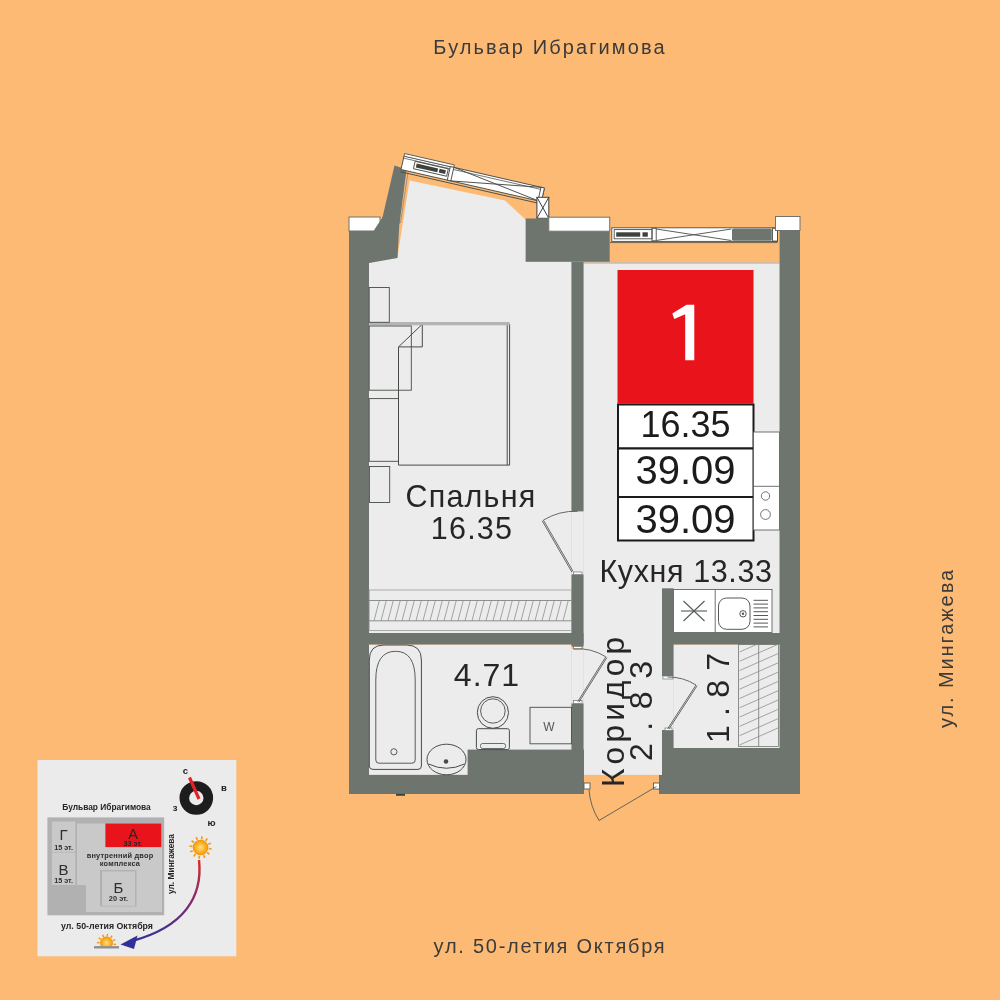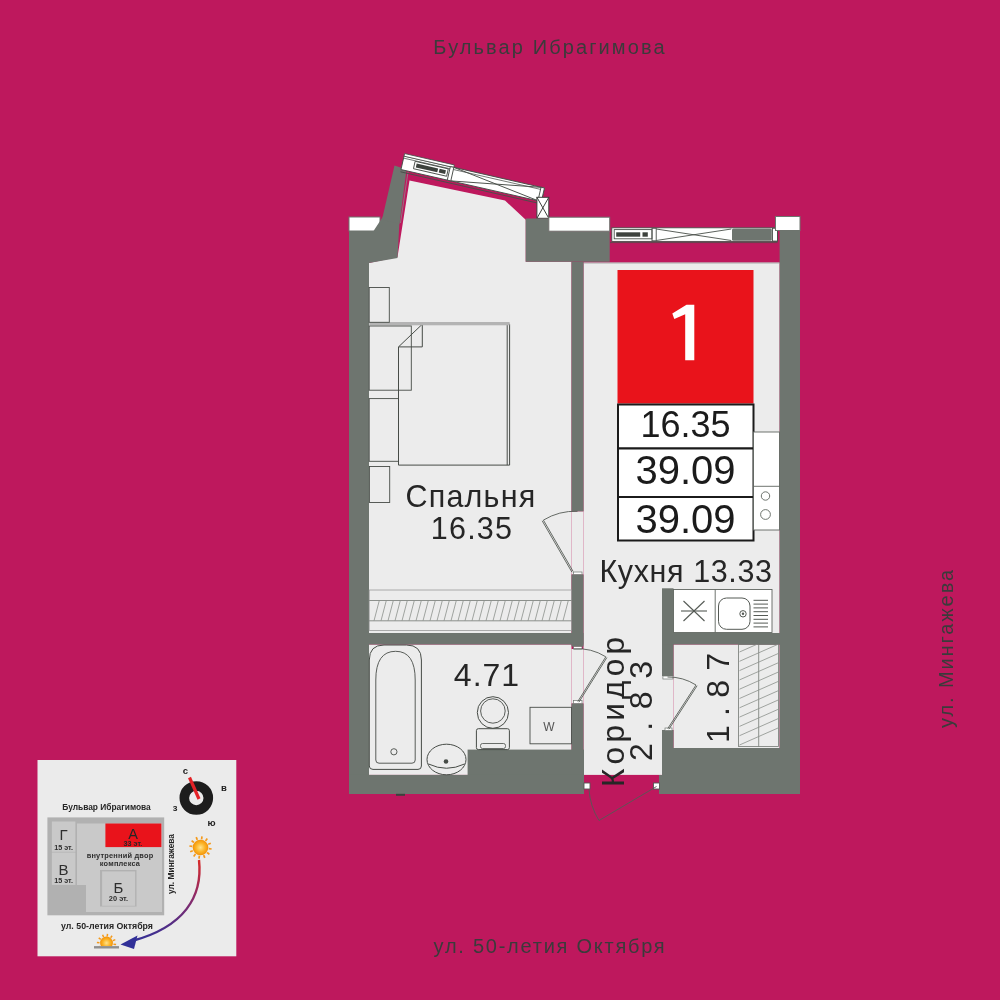--- a/index.html
+++ b/index.html
@@ -1,17 +1,17 @@
 <!DOCTYPE html>
 <html><head>
 <meta charset="utf-8">
 <style>
   html,body{margin:0;padding:0;background:#ffffff;}
   *{font-family:"Liberation Sans",sans-serif;}
-  #page{position:relative;width:1000px;height:1000px;background:#be185d;overflow:hidden;}
+  #page{position:relative;width:1000px;height:1000px;background:#fdba74;overflow:hidden;}
 </style>
 </head>
 <body>
 <div id="page">
 <svg width="1000" height="1000" viewBox="0 0 1000 1000">
 <defs>
   <radialGradient id="sunGrad" cx="50%" cy="50%" r="50%">
     <stop offset="0%" stop-color="#ffe28a"></stop>
     <stop offset="55%" stop-color="#fcb62b"></stop>
     <stop offset="100%" stop-color="#f39206"></stop>

